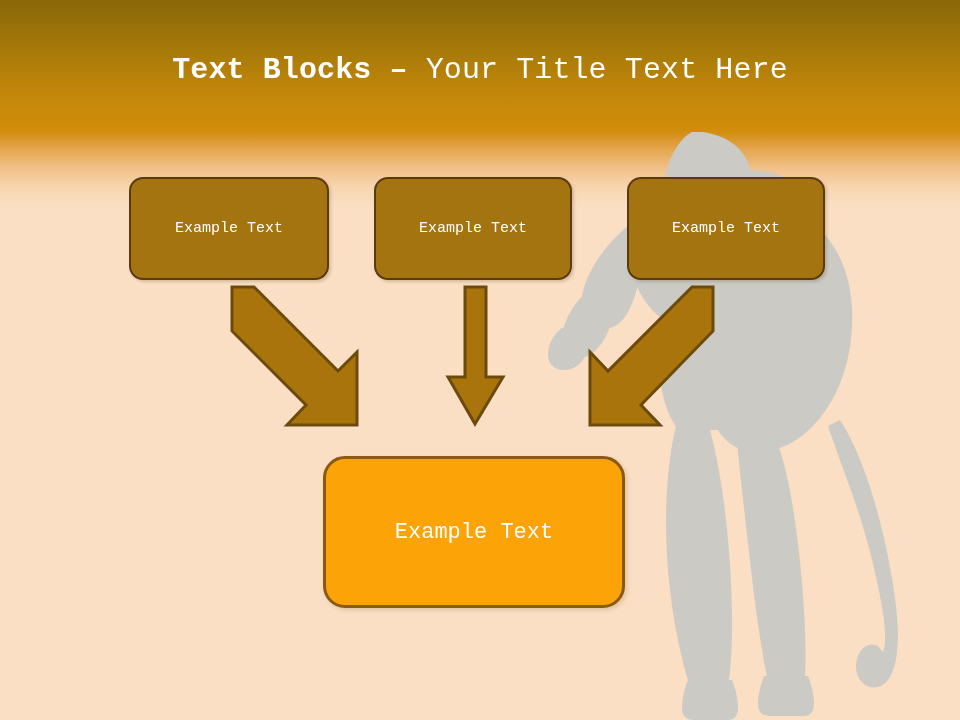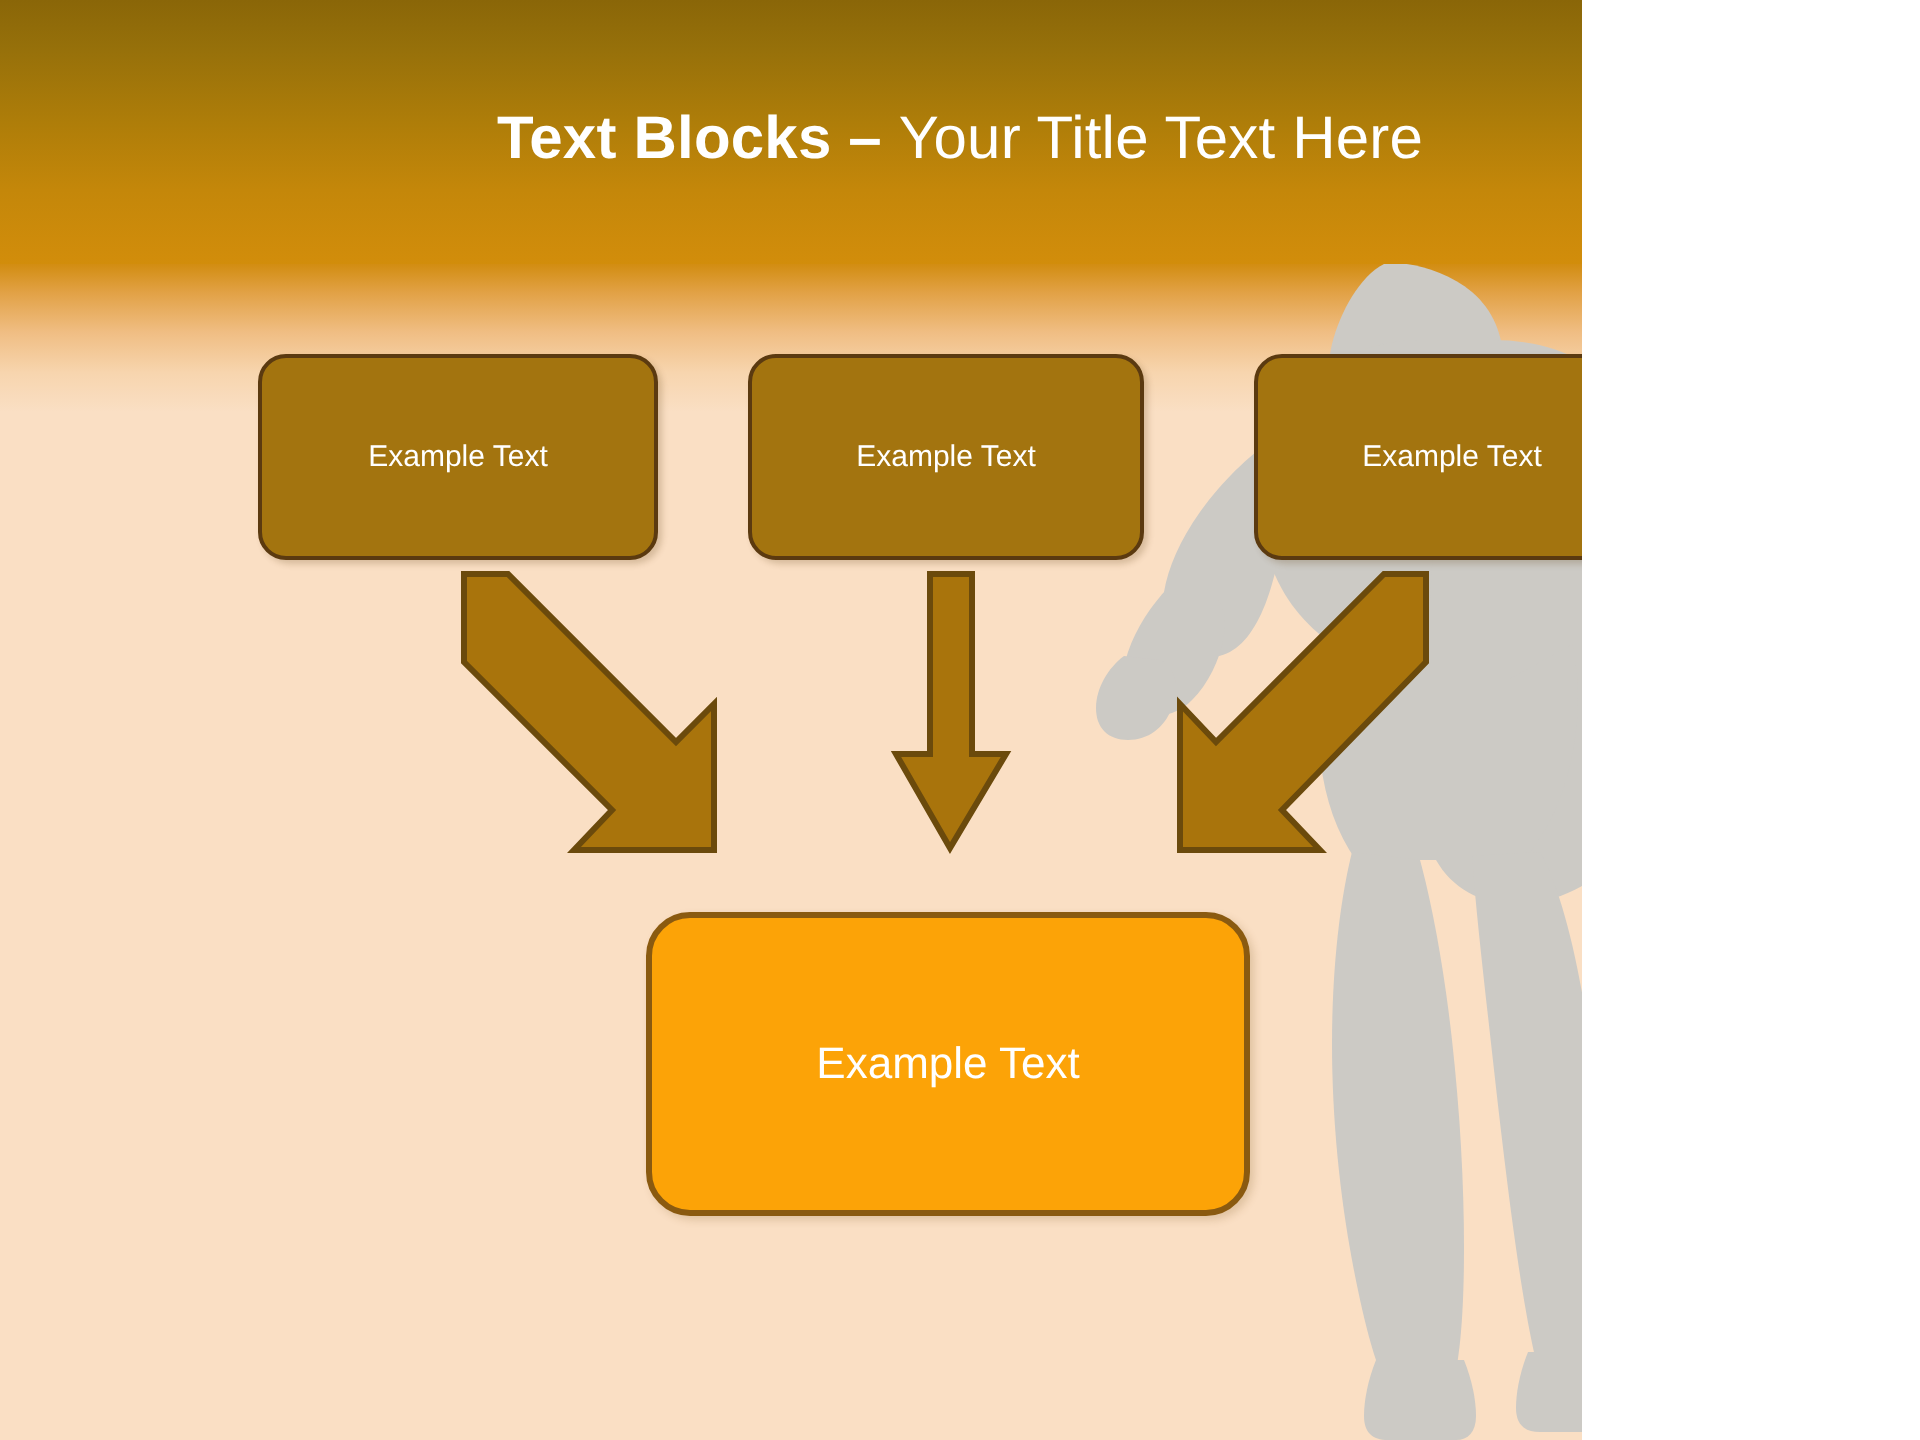--- a/index.html
+++ b/index.html
@@ -2,24 +2,24 @@
 <html><head>
 <meta charset="utf-8">
 <style>
   html, body {
     margin: 0;
     padding: 0;
     background: #ffffff;
   }
   #slide {
     position: relative;
-    width: 791px;
+    width: 960px;
     height: 720px;
     overflow: hidden;
-    font-family: Liberation Sans, sans-serif;
+    font-family: Liberation Mono, monospace;
     background: #4c1d95;
   }
 
   
   .bg-base {
     position: absolute;
     left: 0; top: 0;
     width: 960px; height: 720px;
     background: #FADFC4;
   }

